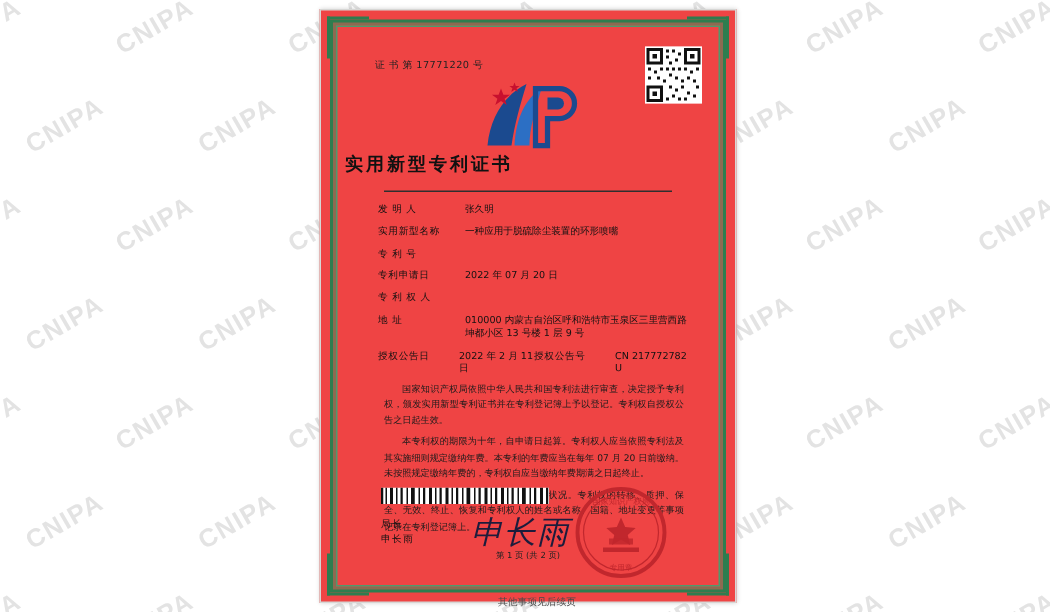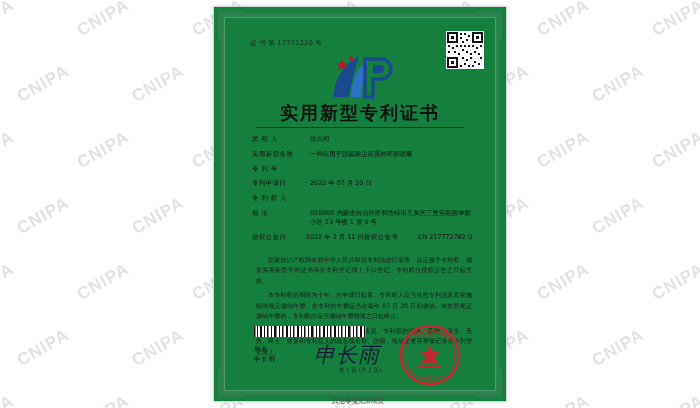--- a/index.html
+++ b/index.html
@@ -24,25 +24,24 @@
     letter-spacing:1px;
     transform:rotate(-30deg);
     user-select:none;
     white-space:nowrap;
   }
   
   .sheet{
     position:absolute;
     left:213px;top:6px;
     width:276px;height:394px;
-    background:#15803d;
+    background:#ef4444;
     border:1px solid #d7d7d5;
     box-shadow:0 0 3px rgba(0,0,0,.18);
     overflow:hidden;
-    padding-left:16px;
   }
   
   .orn-outer{
     position:absolute;left:6px;top:6px;right:6px;bottom:6px;
     border:2px solid #2e7d4f;
   }
   .orn-inner{
     position:absolute;left:10px;top:10px;right:10px;bottom:10px;
     border:1px solid #4f9a6d;
   }
@@ -74,22 +73,22 @@
     width:38px;height:38px;
     background:#fff;
   }
   .logo{
     position:absolute;left:50%;top:30px;
     transform:translateX(-50%);
     width:70px;height:48px;
   }
   .title{
     position:absolute;left:0;right:0;top:78px;
-    text-align:center;
-    font-size:18px;
+    text-align:left;
+    font-size:12px;
     font-weight:bold;
     color:#111;
     letter-spacing:2px;
     font-family:"DejaVu Sans",sans-serif;
   }
   .title-underline{
     position:absolute;left:26px;right:26px;top:104px;
     height:1px;background:#2f2f2f;
   }
   .fields{

